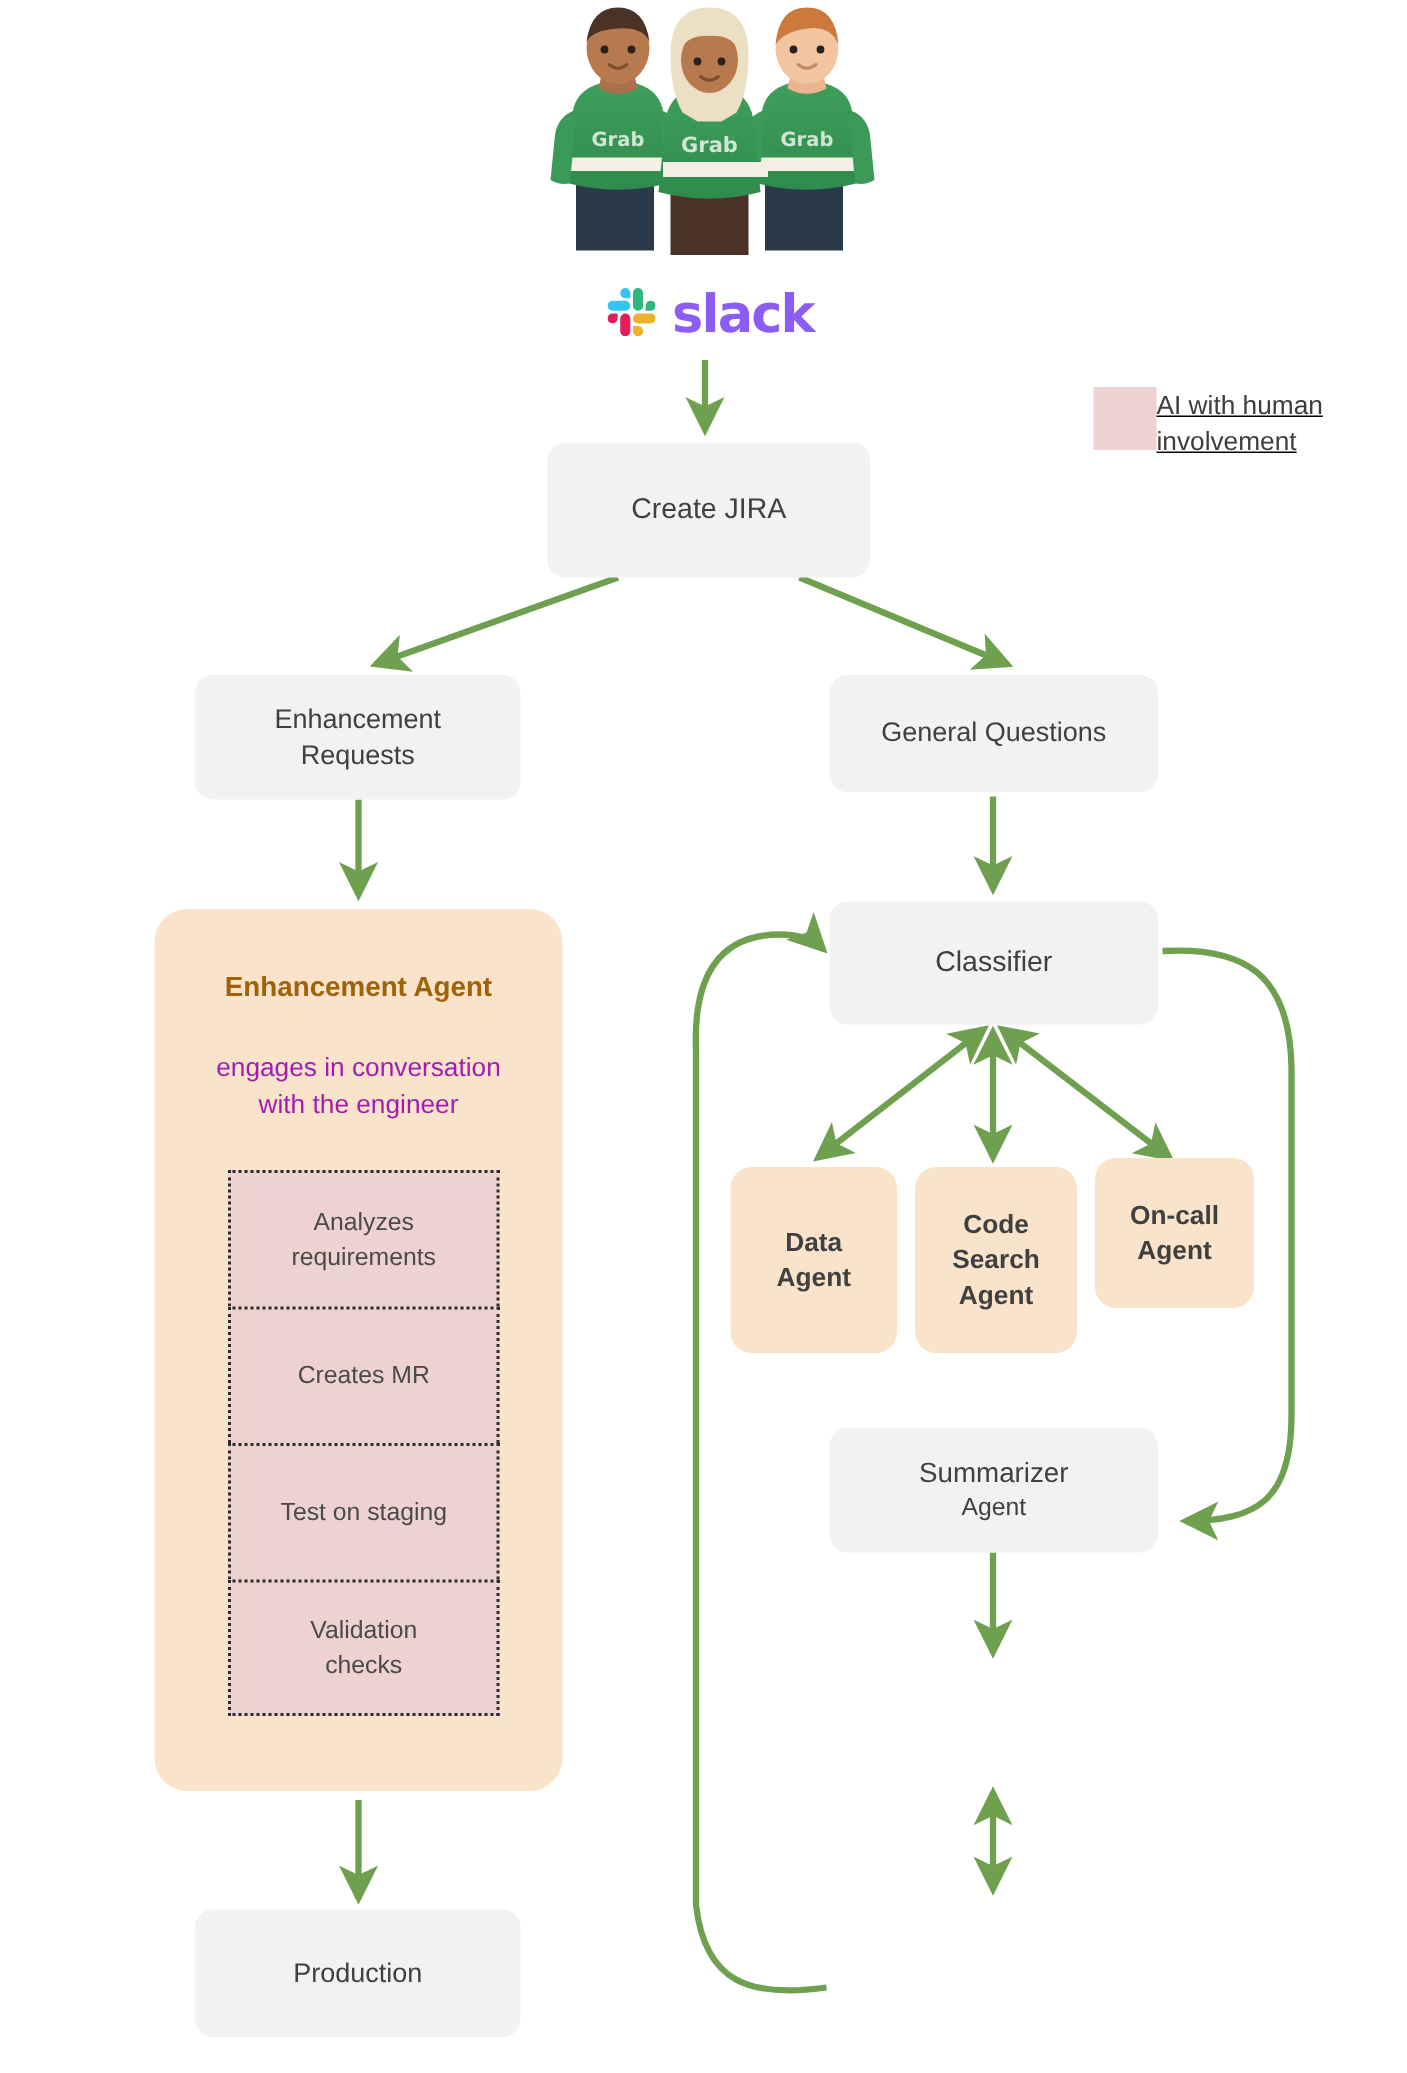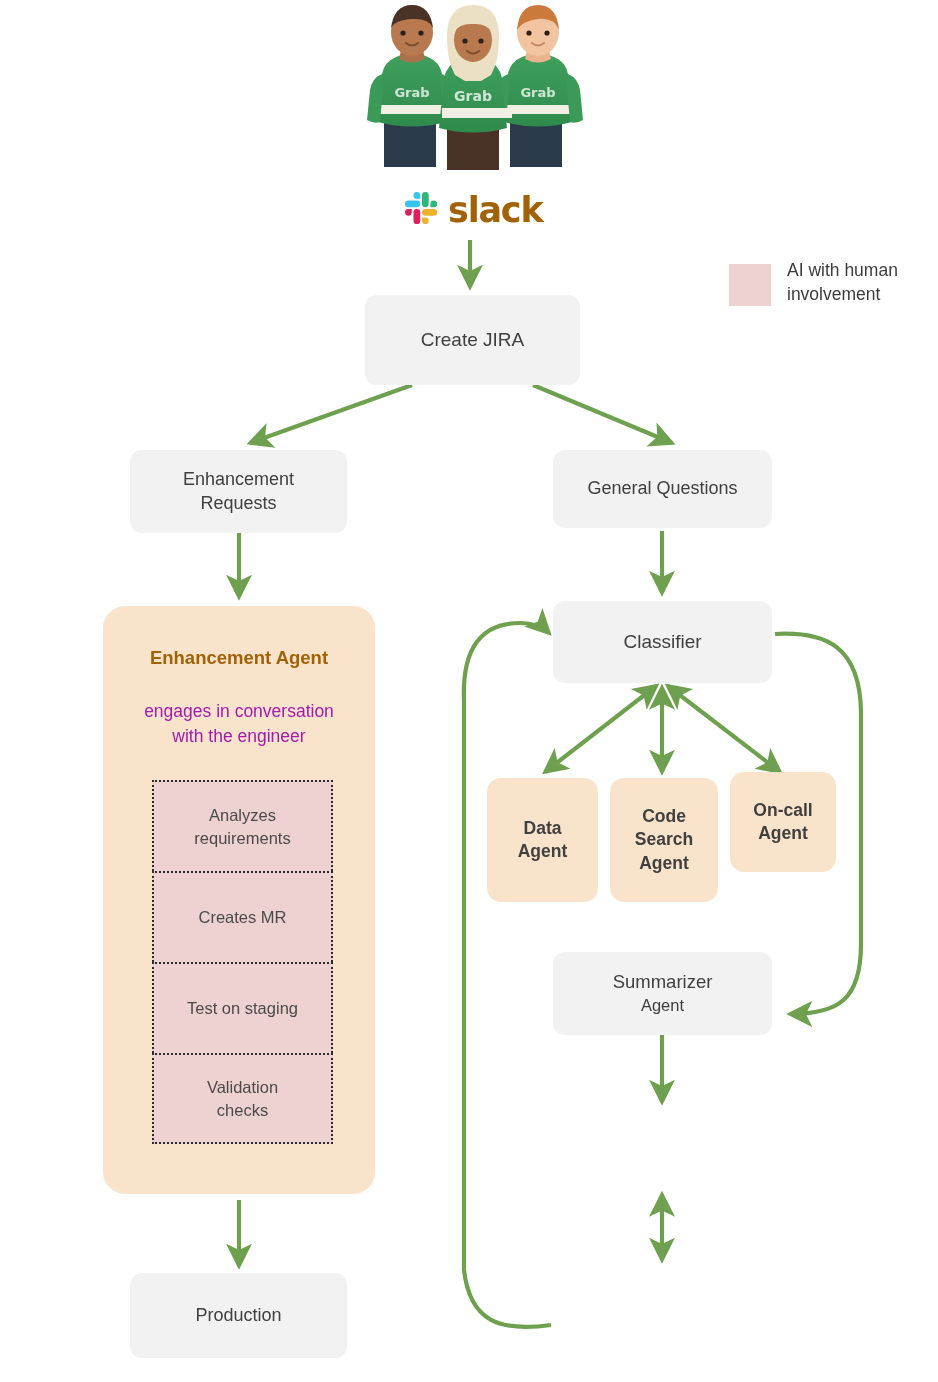--- a/index.html
+++ b/index.html
@@ -68,31 +68,31 @@
     height: 44px;
     display: flex;
     align-items: center;
     gap: 11px;
   }
   #slack-word {
     font-family: "DejaVu Sans", sans-serif;
     font-size: 35px;
     font-weight: bold;
     letter-spacing: -1.2px;
-    color: #a16207;
+    color: #8b5cf6;
     line-height: 1;
   }
   
   #legend {
     position: absolute;
     left: 729px;
     top: 258px;
     display: flex;
-    align-items: flex-end;
-    gap: 16px;
+    align-items: flex-start;
+    text-decoration: underline;
   }
   #legend-swatch {
     width: 42px;
     height: 42px;
     background: #eed2d2;
     flex: 0 0 auto;
   }
   #legend-text {
     font-size: 17.5px;
     color: #3d3d3d;

